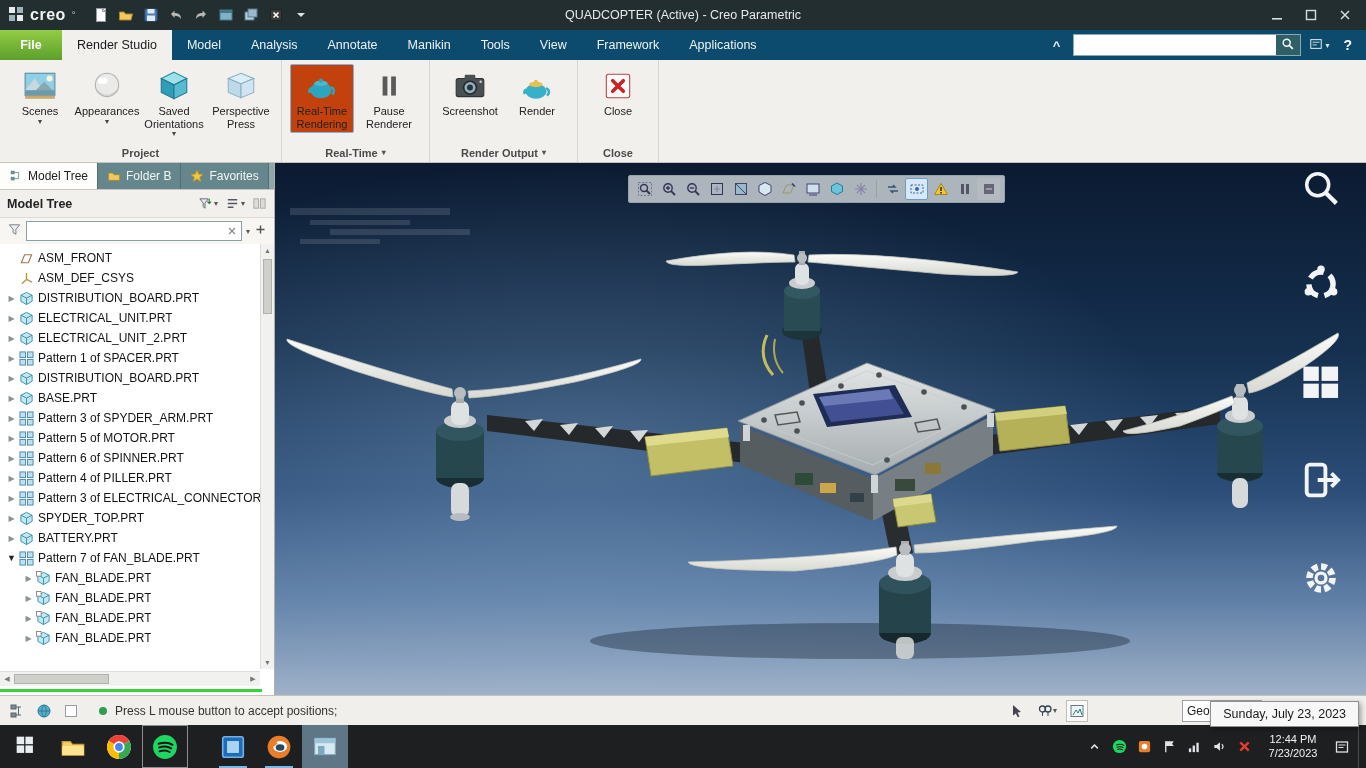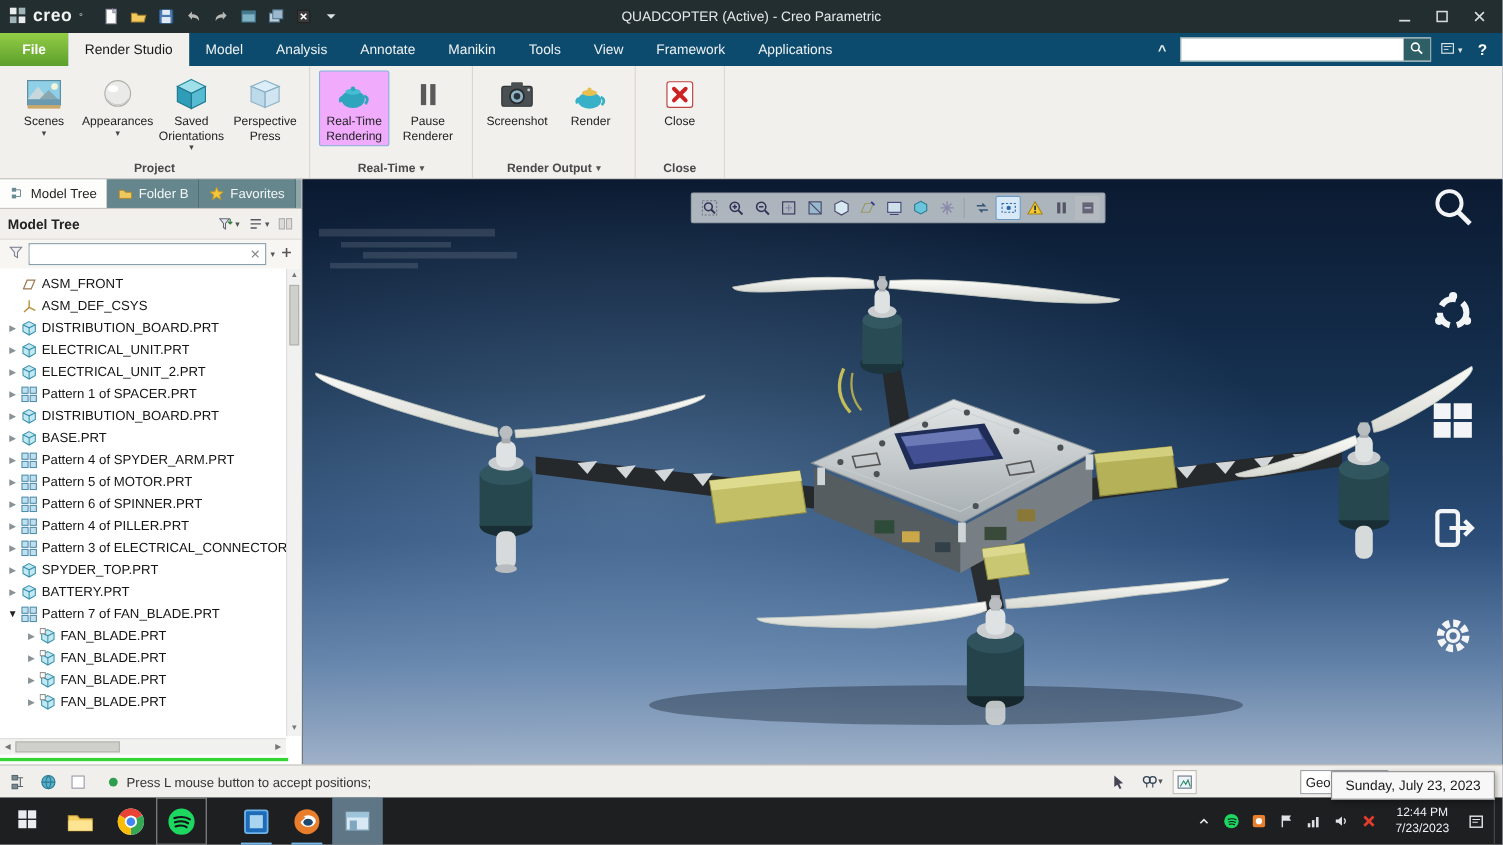--- a/index.html
+++ b/index.html
@@ -28,21 +28,21 @@
 .searchbox input{flex:1;border:none;outline:none;height:100%;padding:0 6px;font-size:12px;background:transparent;font-family:"Liberation Sans",sans-serif;}
 .search-btn{width:24px;height:100%;background:#2e5e66;display:flex;align-items:center;justify-content:center;}
 .search-opt{display:flex;align-items:center;gap:2px;color:#dfe6e6;}
 .help-btn{color:#fff;font-size:14px;font-weight:bold;padding:0 6px;}
 
 
 .ribbon{position:absolute;top:60px;left:0;right:0;height:103px;background:#f1f0ed;border-bottom:1px solid #c6c3bd;display:flex;}
 .rgroup{height:100%;border-right:1px solid #d9d6d0;display:flex;flex-direction:column;}
 .rgroup-buttons{flex:1;display:flex;align-items:flex-start;padding:4px 8px 0;gap:3px;}
 .rbtn{width:64px;display:flex;flex-direction:column;align-items:center;text-align:center;padding:2px 1px;border:1px solid transparent;border-radius:2px;}
-.rbtn.active{background:#f0abfc;border-color:#7fb2dc;}
+.rbtn.active{background:#c2410c;border-color:#7fb2dc;}
 .ric{height:38px;display:flex;align-items:center;justify-content:center;}
 .rlabel{font-size:11px;line-height:12.5px;color:#222;}
 .rcaret{font-size:8px;color:#444;line-height:8px;}
 .rgroup-label{height:19px;display:flex;justify-content:center;align-items:center;gap:4px;font-size:11px;color:#4a4a4a;font-weight:bold;}
 .glcaret{font-size:8px;color:#555;}
 
 
 .leftpanel{position:absolute;left:0;top:163px;width:275px;bottom:73px;background:#f4f3f0;border-right:1px solid #b2afaa;display:flex;flex-direction:column;}
 .ptabs{height:27px;display:flex;background:#8ea6aa;align-items:stretch;border-bottom:1px solid #c8c5c0;}
 .ptab{display:flex;align-items:center;gap:5px;padding:0 9px;font-size:12px;color:#f4f6f6;background:#64868c;border-right:1px solid #517076;white-space:nowrap;}
@@ -526,21 +526,21 @@
           <div class="trow" style="padding-left: 4px;">
             <div class="arr">▶</div>
             <div class="ticon">
               <svg width="15" height="15" viewBox="0 0 16 16" xmlns="http://www.w3.org/2000/svg">
                 <rect x="1" y="1" width="6" height="6" fill="#bfe0ee" stroke="#4a88aa"></rect>
                 <rect x="9" y="1" width="6" height="6" fill="#bfe0ee" stroke="#4a88aa"></rect>
                 <rect x="1" y="9" width="6" height="6" fill="#bfe0ee" stroke="#4a88aa"></rect>
                 <rect x="9" y="9" width="6" height="6" fill="#bfe0ee" stroke="#4a88aa"></rect>
               </svg>
             </div>
-            <div class="tlabel">Pattern 4 of SPYDER_ARM.PRT</div>
+            <div class="tlabel">Pattern 3 of SPYDER_ARM.PRT</div>
           </div>
           <div class="trow" style="padding-left: 4px;">
             <div class="arr">▶</div>
             <div class="ticon">
               <svg width="15" height="15" viewBox="0 0 16 16" xmlns="http://www.w3.org/2000/svg">
                 <rect x="1" y="1" width="6" height="6" fill="#bfe0ee" stroke="#4a88aa"></rect>
                 <rect x="9" y="1" width="6" height="6" fill="#bfe0ee" stroke="#4a88aa"></rect>
                 <rect x="1" y="9" width="6" height="6" fill="#bfe0ee" stroke="#4a88aa"></rect>
                 <rect x="9" y="9" width="6" height="6" fill="#bfe0ee" stroke="#4a88aa"></rect>
               </svg>

